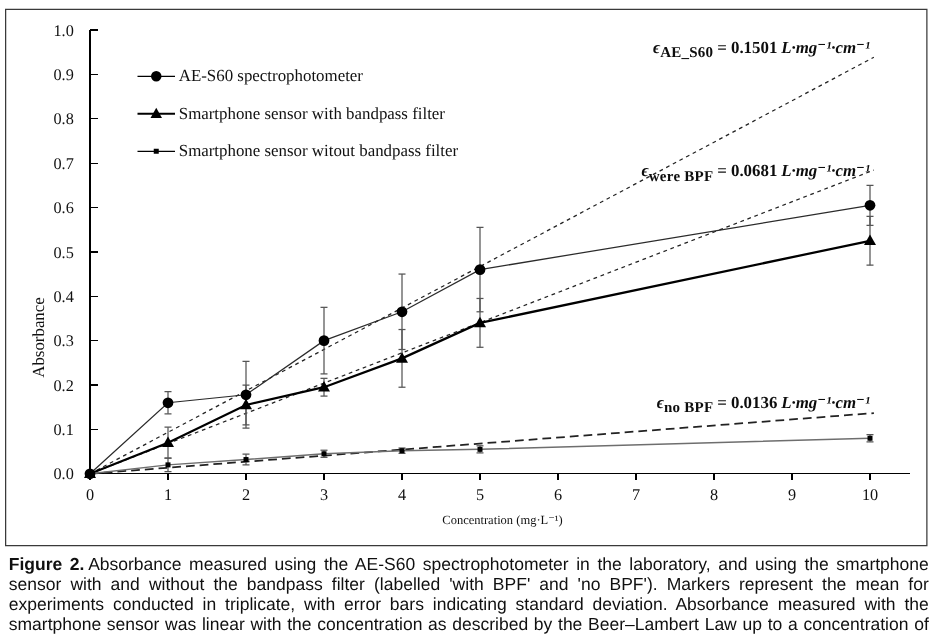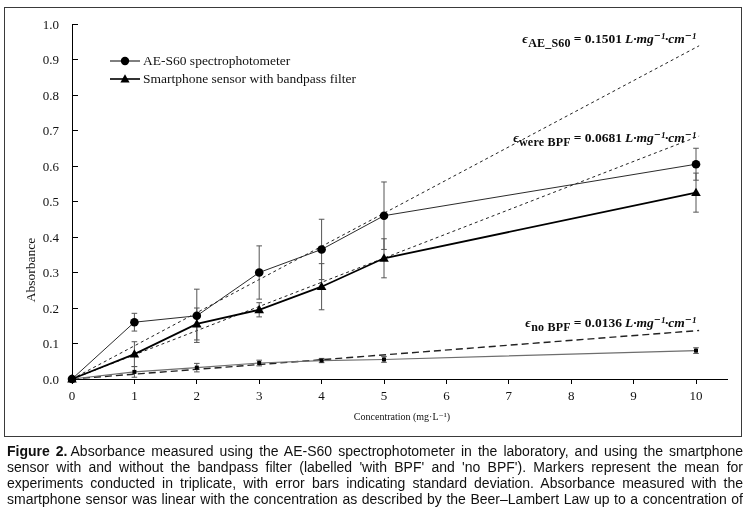--- a/index.html
+++ b/index.html
@@ -6,21 +6,21 @@
   body{font-family:"Liberation Serif","DejaVu Serif",serif;color:#000;}
   .page{position:relative;width:748px;height:508px;background:#fff;}
 
   .chart-box{position:absolute;left:4px;top:7px;width:738px;height:430px;border:1px solid #3a3a3a;background:#fff;box-sizing:border-box;}
   #plot{position:absolute;left:0;top:0;width:736px;height:428px;}
   svg text.tick{font-family:"Liberation Serif","DejaVu Serif",serif;font-size:13px;fill:#111;}
 
   .ylabel{position:absolute;left:26px;top:262px;transform:translate(-50%,-50%) rotate(-90deg);font-size:13.5px;color:#111;white-space:nowrap;}
   .xlabel{position:absolute;left:397px;top:403px;transform:translateX(-50%);font-size:10px;color:#111;white-space:nowrap;}
 
-  .legend{position:absolute;left:104px;top:44px;display:flex;flex-direction:column;gap:0;}
+  .legend{position:absolute;left:104px;top:44px;display:flex;flex-direction:column;gap:12px;}
   .legend-item{display:flex;align-items:center;height:18px;}
   .legend-item svg{display:block;margin-right:2px;}
   .legend-item .lbl{font-size:13.5px;color:#111;white-space:nowrap;}
 
   .ann{position:absolute;right:45px;white-space:nowrap;font-size:13.5px;color:#0d0d0d;}
   .ann .sym{font-style:italic;font-weight:600;}
   .ann sub{font-size:12px;font-weight:700;font-style:normal;letter-spacing:.2px;}
   .ann .val{font-weight:700;margin-left:3px;}
   .ann .units{font-style:italic;font-weight:600;margin-left:3px;}
   .ann1{top:22px;} .ann2{top:121px;} .ann3{top:306px;}
@@ -175,20 +175,27 @@
         </svg>
         <span class="lbl">AE-S60 spectrophotometer</span>
       </div>
       <div class="legend-item">
         <svg width="32" height="12">
           <line x1="1" y1="6" x2="31" y2="6" stroke="#000" stroke-width="1.6"></line>
           <path d="M 16 1.2 L 20.6 9.4 L 11.4 9.4 Z" fill="#000"></path>
         </svg>
         <span class="lbl">Smartphone sensor with bandpass filter</span>
       </div>
+      <div class="legend-item">
+        <svg width="32" height="12">
+          <line x1="1" y1="6" x2="31" y2="6" stroke="#000" stroke-width="1"></line>
+          <rect x="14" y="4" width="4" height="4" fill="#000"></rect>
+        </svg>
+        <span class="lbl">Smartphone sensor witout bandpass filter</span>
+      </div>
     </div>
 
     <div class="ann ann1">
       <span class="sym">ϵ</span><sub>AE_S60</sub><span class="val">= 0.1501</span><span class="units">L·mg⁻¹·cm⁻¹</span>
     </div>
     <div class="ann ann2">
       <span class="sym">ϵ</span><sub>were BPF</sub><span class="val">= 0.0681</span><span class="units">L·mg⁻¹·cm⁻¹</span>
     </div>
     <div class="ann ann3">
       <span class="sym">ϵ</span><sub>no BPF</sub><span class="val">= 0.0136</span><span class="units">L·mg⁻¹·cm⁻¹</span>

